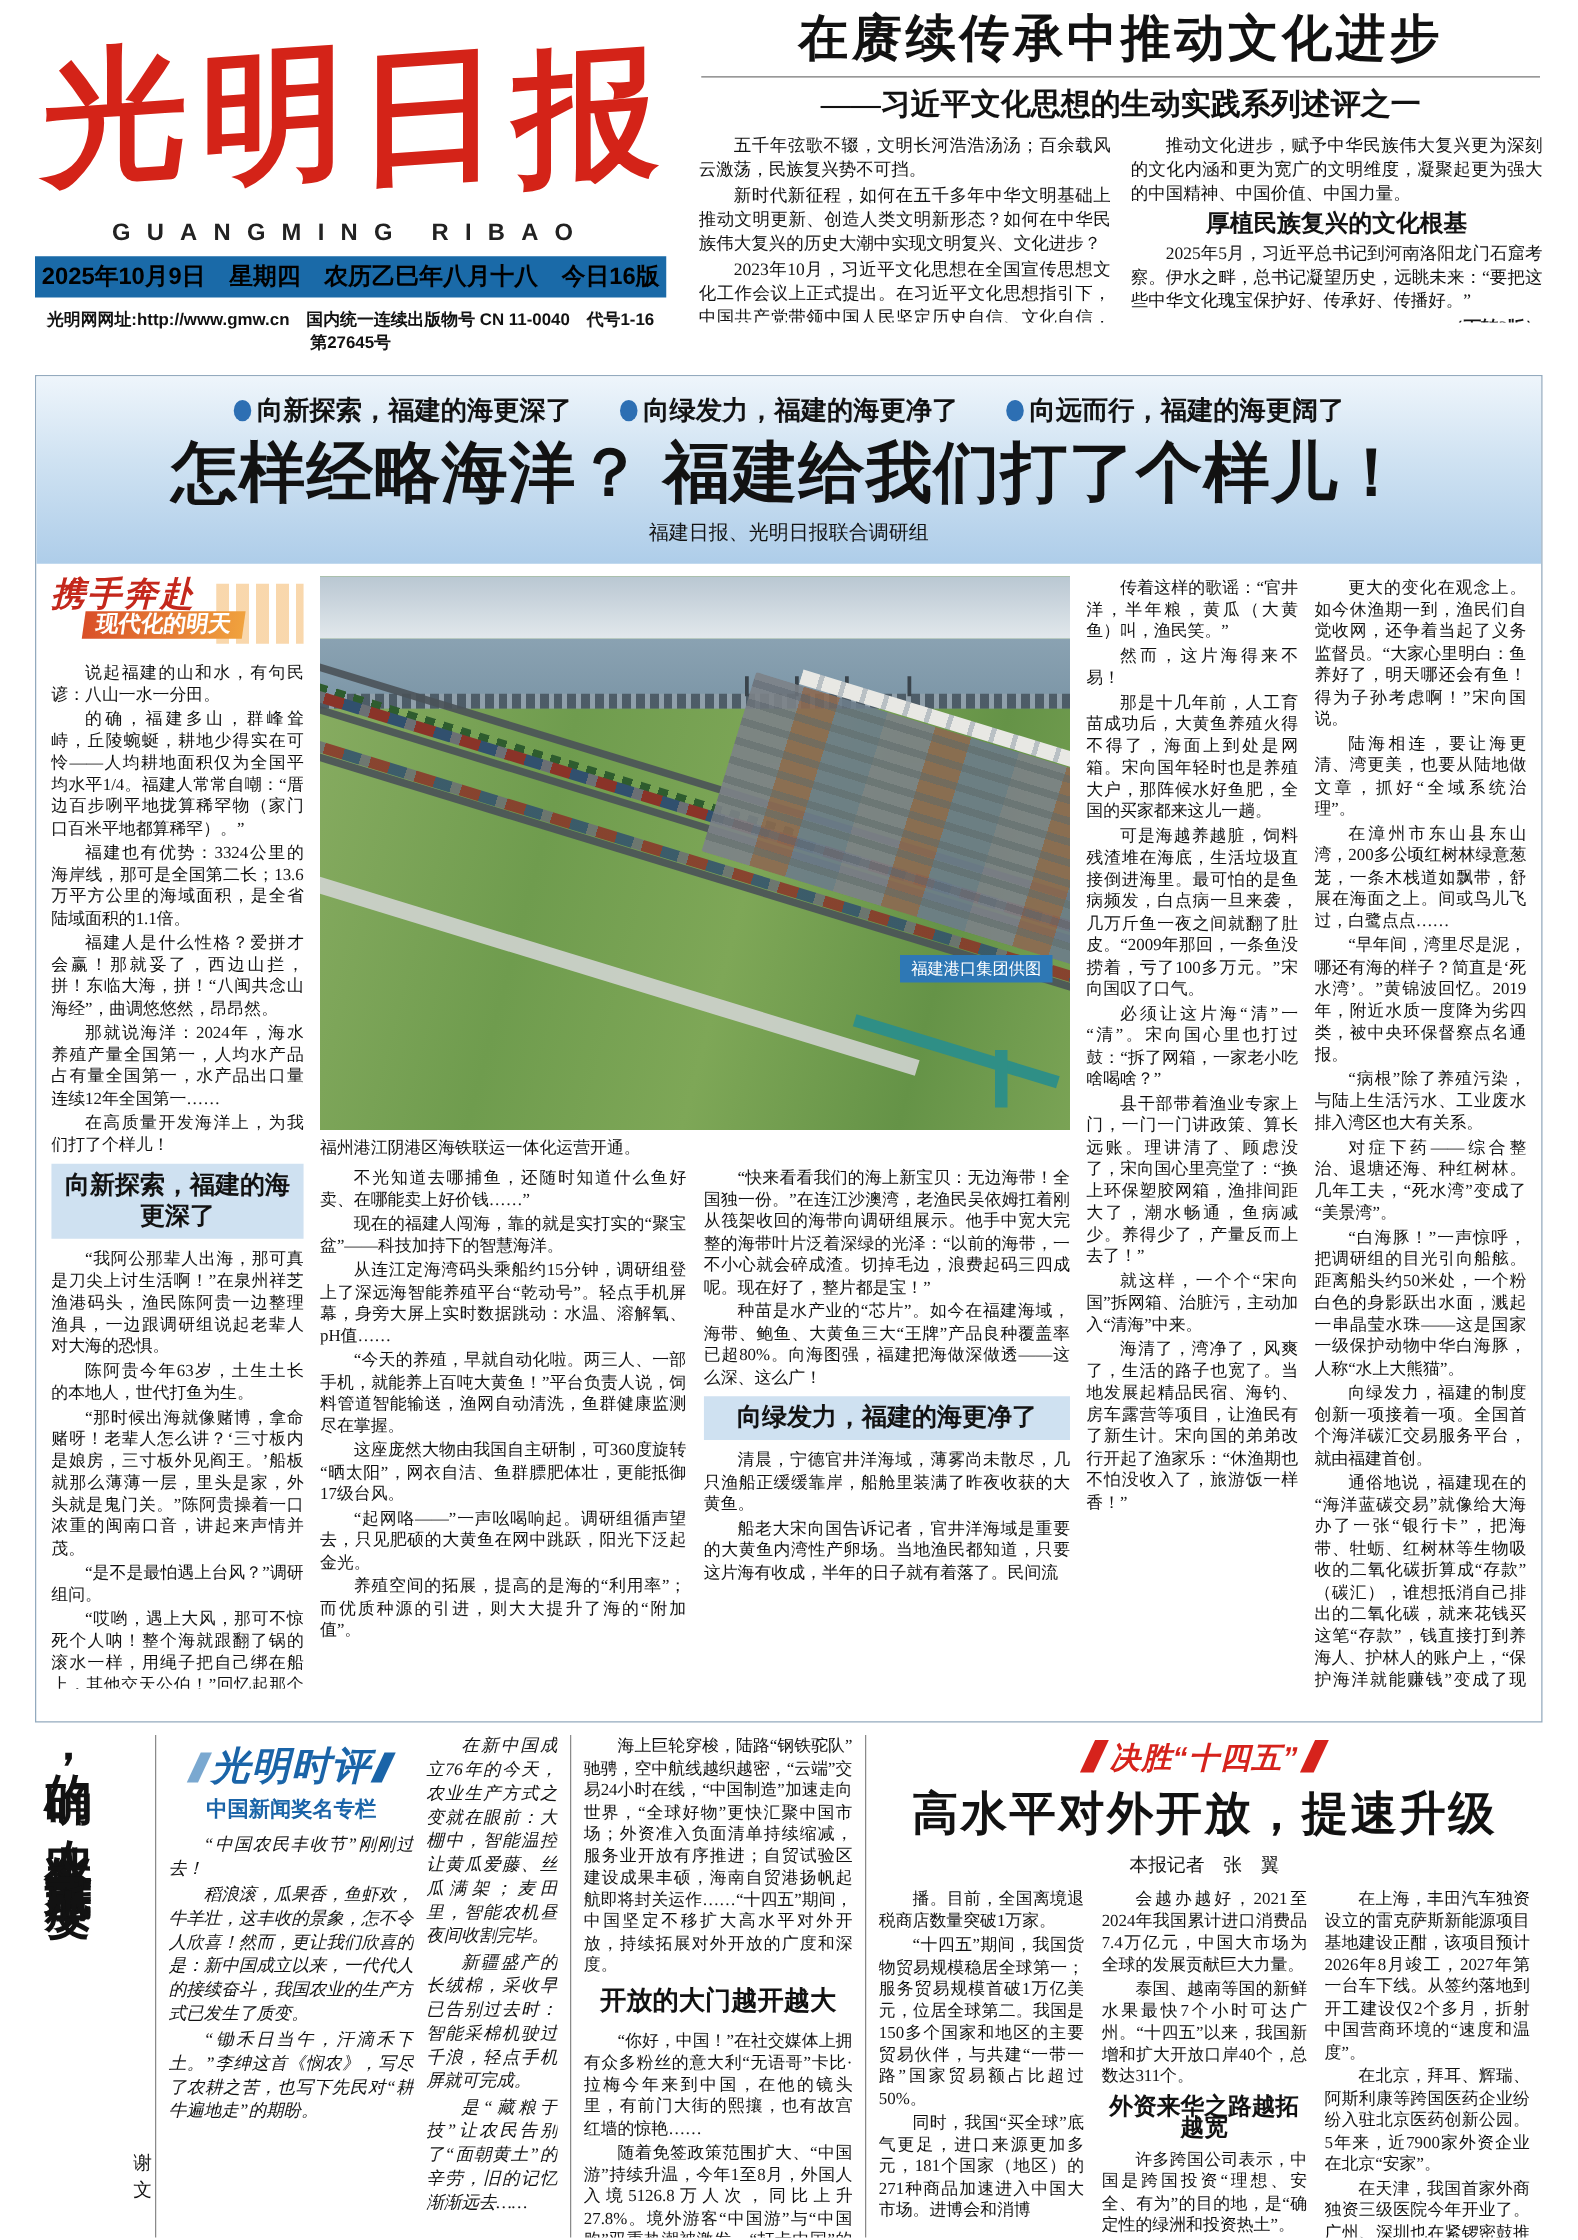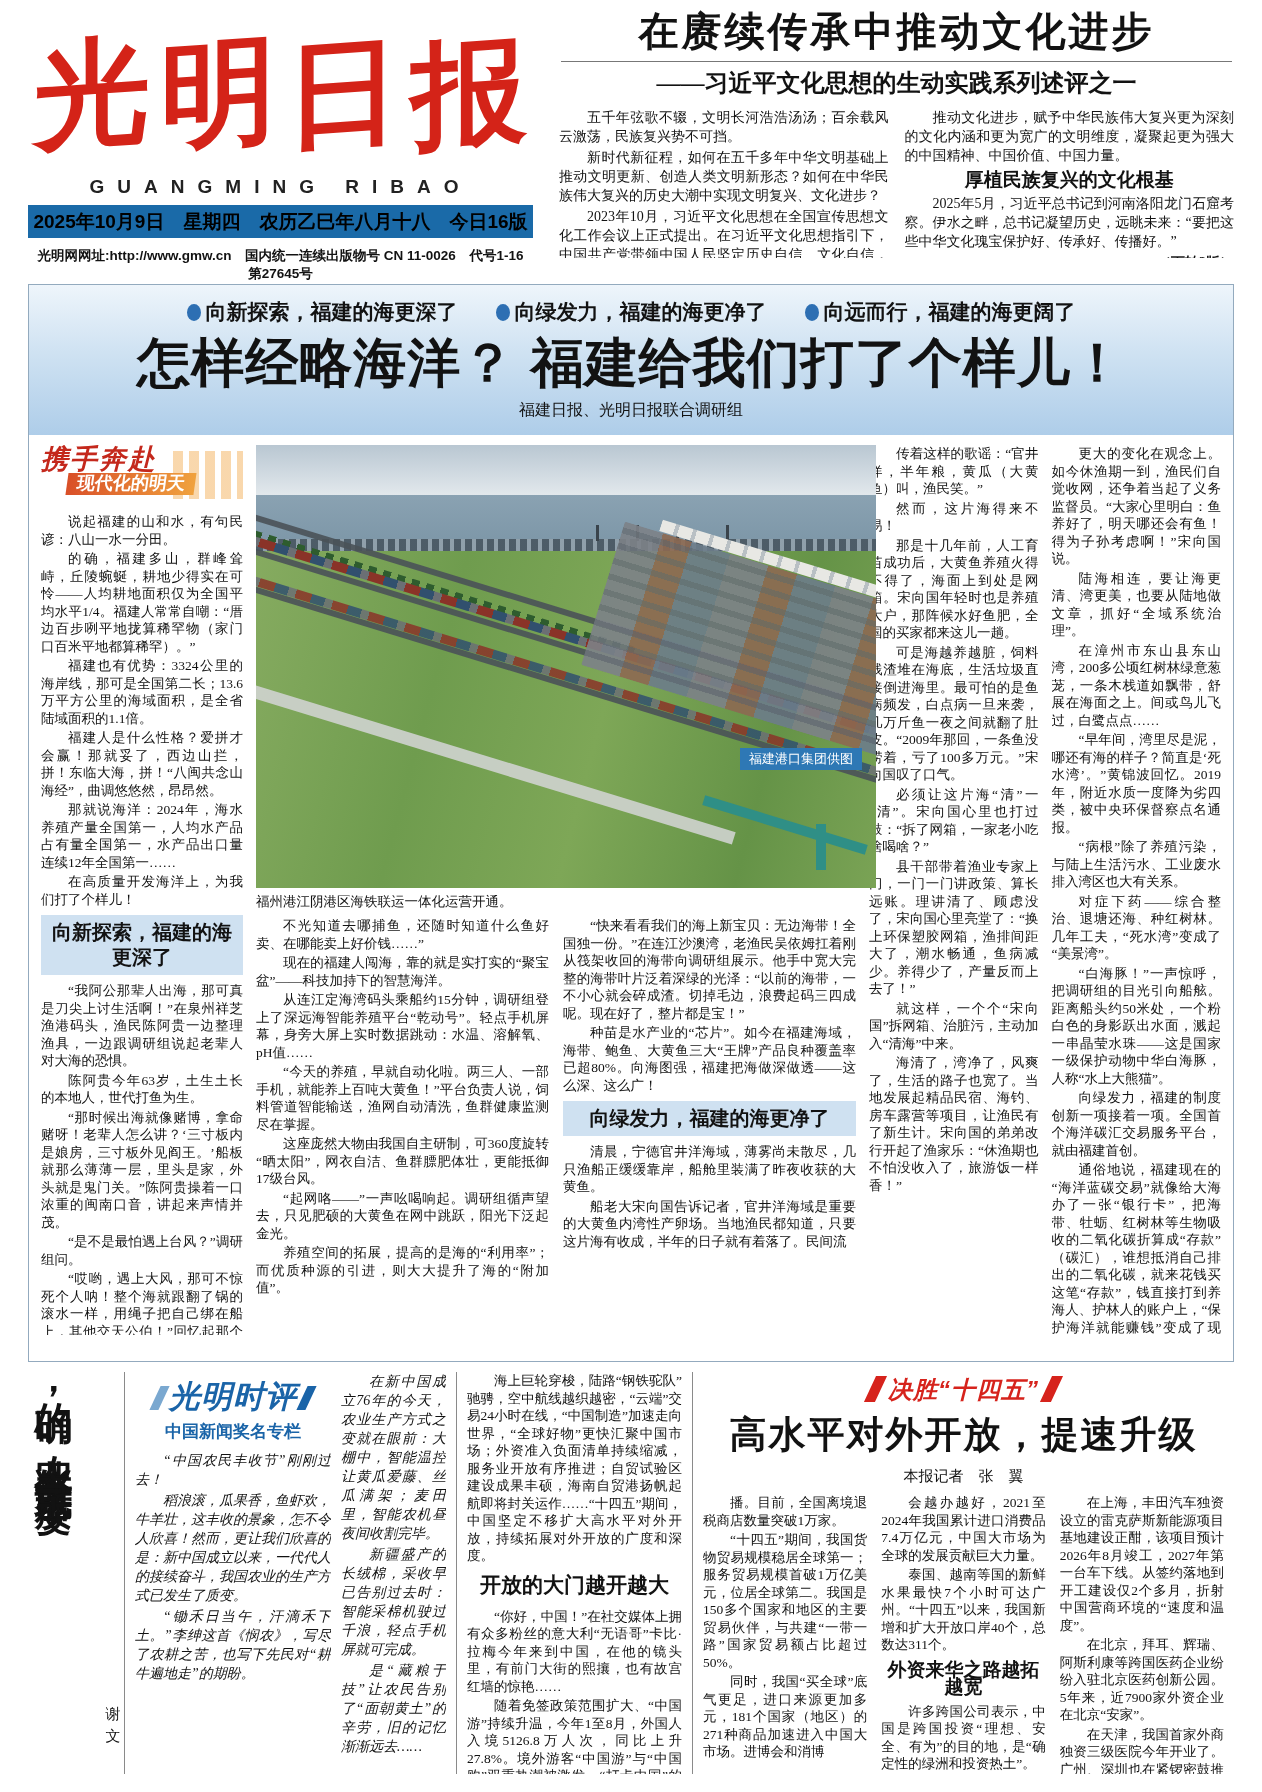--- a/index.html
+++ b/index.html
@@ -22,40 +22,40 @@
   .mh-right{flex:1;min-width:0;}
   .ta-title{text-align:center;font-size:40px;font-weight:900;letter-spacing:3px;line-height:1.15;}
   .ta-rule{border:none;border-top:1px solid #777;margin:7px 2px 5px;}
   .ta-sub{text-align:center;font-size:24px;font-weight:bold;margin-bottom:9px;}
   .ta-cols{display:flex;gap:16px;height:150px;overflow:hidden;font-size:14px;line-height:19px;}
   .ta-col{flex:1;overflow:hidden;}
   .ta-subhead{text-align:center;font-weight:900;font-size:19px;margin:5px 0;text-indent:0;}
   .ta-jump{text-align:right;text-indent:0;font-weight:bold;}
 
   
-  .feature{border:1px solid #93aabe;margin-top:0;height:1078px;box-sizing:border-box;overflow:hidden;}
+  .feature{border:1px solid #93aabe;margin-top:16px;height:1078px;box-sizing:border-box;overflow:hidden;}
   .banner{height:150px;background:linear-gradient(180deg,#eef5fb 0%,#cfe2f2 45%,#aecdе9 100%);
      background:linear-gradient(180deg,#eef5fb 0%,#cfe2f2 45%,#aecde9 100%);text-align:center;padding-top:13px;box-sizing:border-box;}
   .teasers{display:flex;justify-content:center;gap:38px;font-weight:800;font-size:21px;}
   .teaser{display:flex;align-items:center;gap:5px;}
   .dot{width:14px;height:17px;background:#2d6fb3;border-radius:50%;display:inline-block;}
   .f-headline{font-size:53px;font-weight:900;letter-spacing:1px;margin-top:9px;line-height:1.05;}
   .f-byline{font-size:16px;margin-top:9px;}
   .f-body{display:flex;gap:13px;padding:10px 12px 0;height:900px;box-sizing:border-box;}
   .f-left{width:202px;flex:0 0 202px;font-size:13.5px;line-height:17.5px;overflow:hidden;}
   .subhead{background:#cfe1f1;font-family:"Liberation Sans","DejaVu Sans",sans-serif;
      font-weight:800;font-size:20px;text-align:center;padding:5px 2px;margin:7px 0;text-indent:0;line-height:1.25;}
   .qs-logo{height:62px;margin-bottom:6px;position:relative;}
   .qs-l1{color:#c4281c;font-weight:900;font-size:27px;font-style:italic;letter-spacing:2px;line-height:1.05;}
   .qs-l2{display:inline-block;background:linear-gradient(90deg,#d94f28,#f0a23e);color:#fff;
      font-weight:800;font-size:18px;padding:2px 10px;transform:skewX(-8deg);margin-left:26px;}
   .qs-sky{position:absolute;right:0;top:6px;width:70px;height:48px;opacity:.5;
      background:repeating-linear-gradient(90deg,#f3b05a 0 10px,transparent 10px 16px);}
   .f-mid{width:600px;flex:0 0 600px;}
-  .photo{position:relative;width:600px;height:443px;overflow:hidden;background:#76a050;padding-left:20px;}
+  .photo{position:relative;width:600px;height:443px;overflow:hidden;background:#76a050;}
   .ph-sky{position:absolute;left:0;top:0;width:100%;height:50px;background:linear-gradient(180deg,#b9c7d2,#e2e8ec);}
   .ph-sea{position:absolute;left:0;top:50px;width:100%;height:56px;background:linear-gradient(180deg,#8aa2b2,#7b95a6);}
   .ph-port{position:absolute;left:0;top:94px;width:100%;height:12px;opacity:.85;
      background:repeating-linear-gradient(90deg,#45525c 0 7px,#93a1ab 7px 11px);}
   .ph-crane{position:absolute;width:3px;height:16px;background:#3a444c;top:80px;}
   .ph-land{position:absolute;left:0;top:106px;width:100%;height:337px;
      background:linear-gradient(105deg,#86ab60 0%,#6f9c4e 30%,#7ea757 55%,#659347 80%,#7aa355 100%);}
   .rail{position:absolute;width:900px;height:6px;left:-90px;background:#4a5258;transform:rotate(17deg);opacity:.9;}
   .train{position:absolute;width:780px;height:9px;left:-50px;transform:rotate(17deg);
      background:repeating-linear-gradient(90deg,#8a3328 0 16px,#31506e 16px 30px,#6b6f74 30px 38px);}
@@ -113,21 +113,21 @@
   <div class="masthead">
     <div class="mh-left">
       <div class="logo-row">
         <span>光</span>
         <span>明</span>
         <span>日</span>
         <span>报</span>
       </div>
       <div class="pinyin sans">GUANGMING RIBAO</div>
       <div class="datebar sans">2025年10月9日　星期四　农历乙巳年八月十八　今日16版</div>
-      <div class="infoline sans">光明网网址:http://www.gmw.cn　国内统一连续出版物号 CN 11-0026　代号1-16　第27645号</div>
+      <div class="infoline sans">光明网网址:http://www.gmw.cn　国内统一连续出版物号 CN 11-0040　代号1-16　第27645号</div>
     </div>
     <div class="mh-right">
       <div class="ta-title sans">在赓续传承中推动文化进步</div>
       <hr class="ta-rule">
       <div class="ta-sub">——习近平文化思想的生动实践系列述评之一</div>
       <div class="ta-cols">
         <div class="ta-col">
             <p>五千年弦歌不辍，文明长河浩浩汤汤；百余载风云激荡，民族复兴势不可挡。</p>
             <p>新时代新征程，如何在五千多年中华文明基础上推动文明更新、创造人类文明新形态？如何在中华民族伟大复兴的历史大潮中实现文明复兴、文化进步？</p>
             <p>2023年10月，习近平文化思想在全国宣传思想文化工作会议上正式提出。在习近平文化思想指引下，中国共产党带领中国人民坚定历史自信、文化自信，坚持“两个结合”，在赓续历史文脉中推进文化创造，在传承中华文明中</p>

